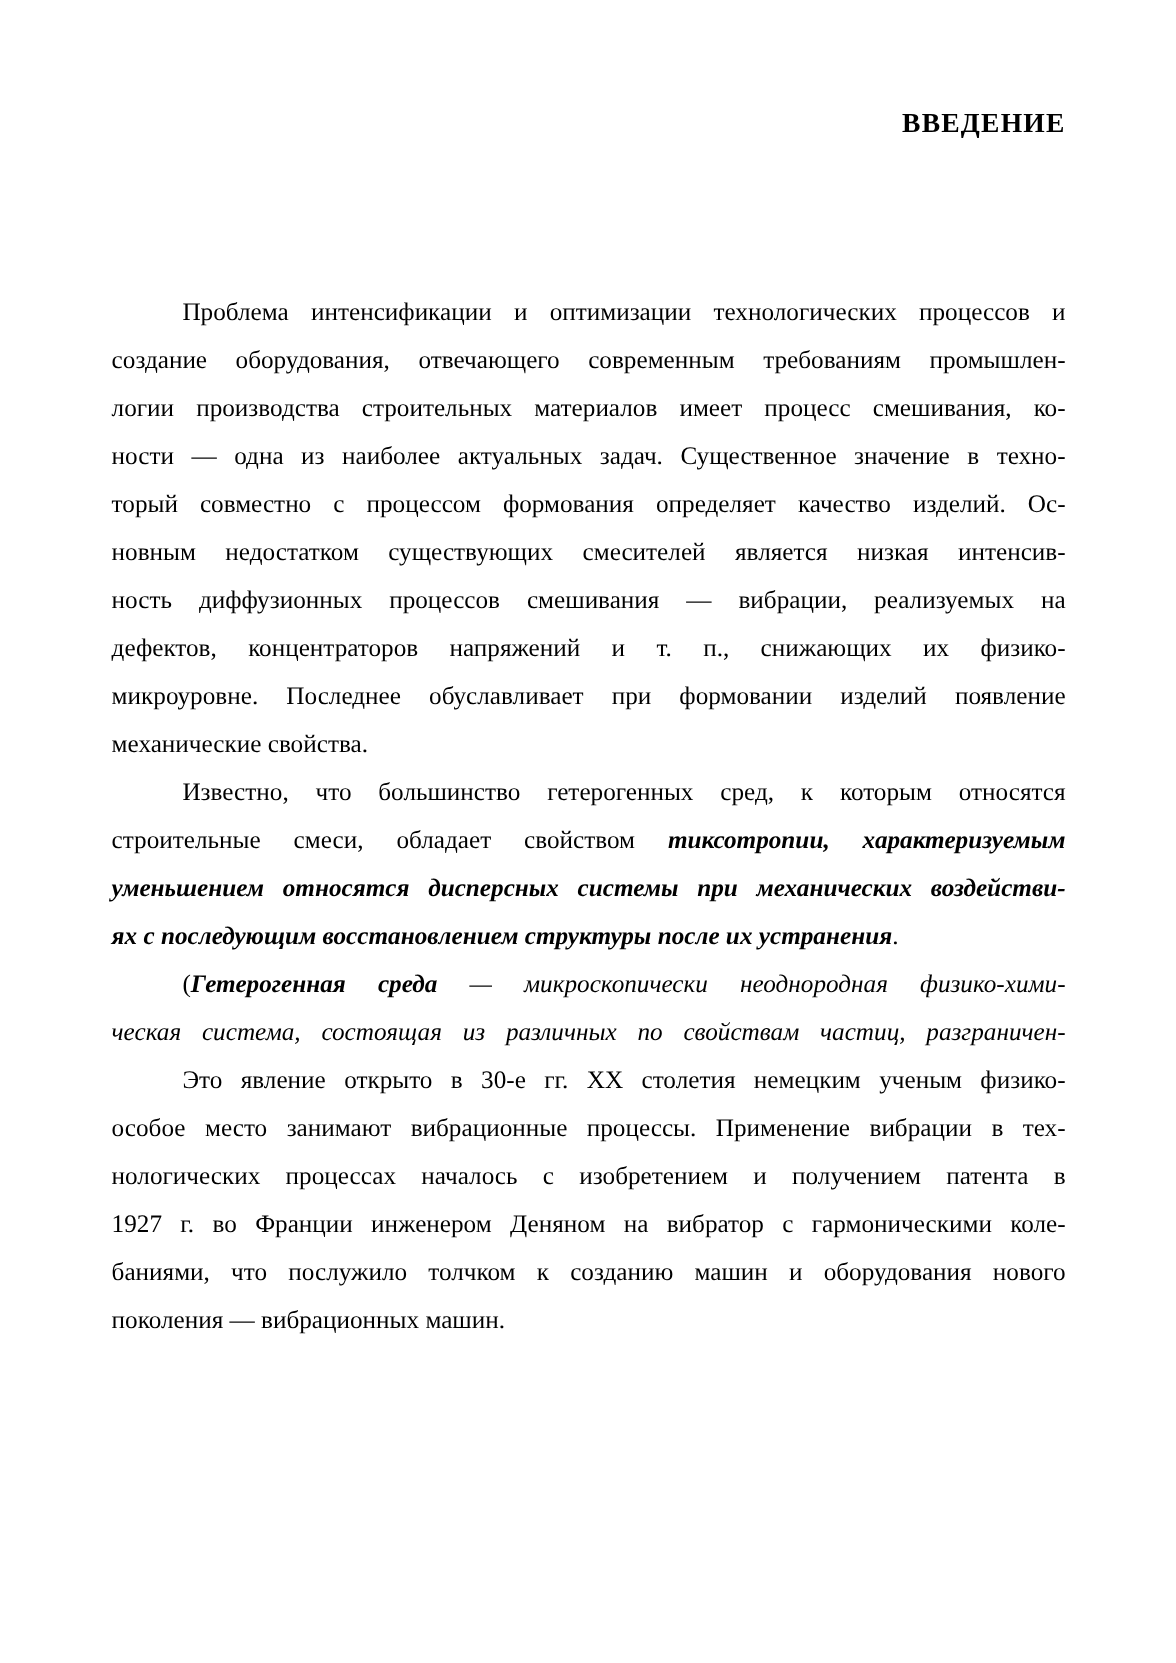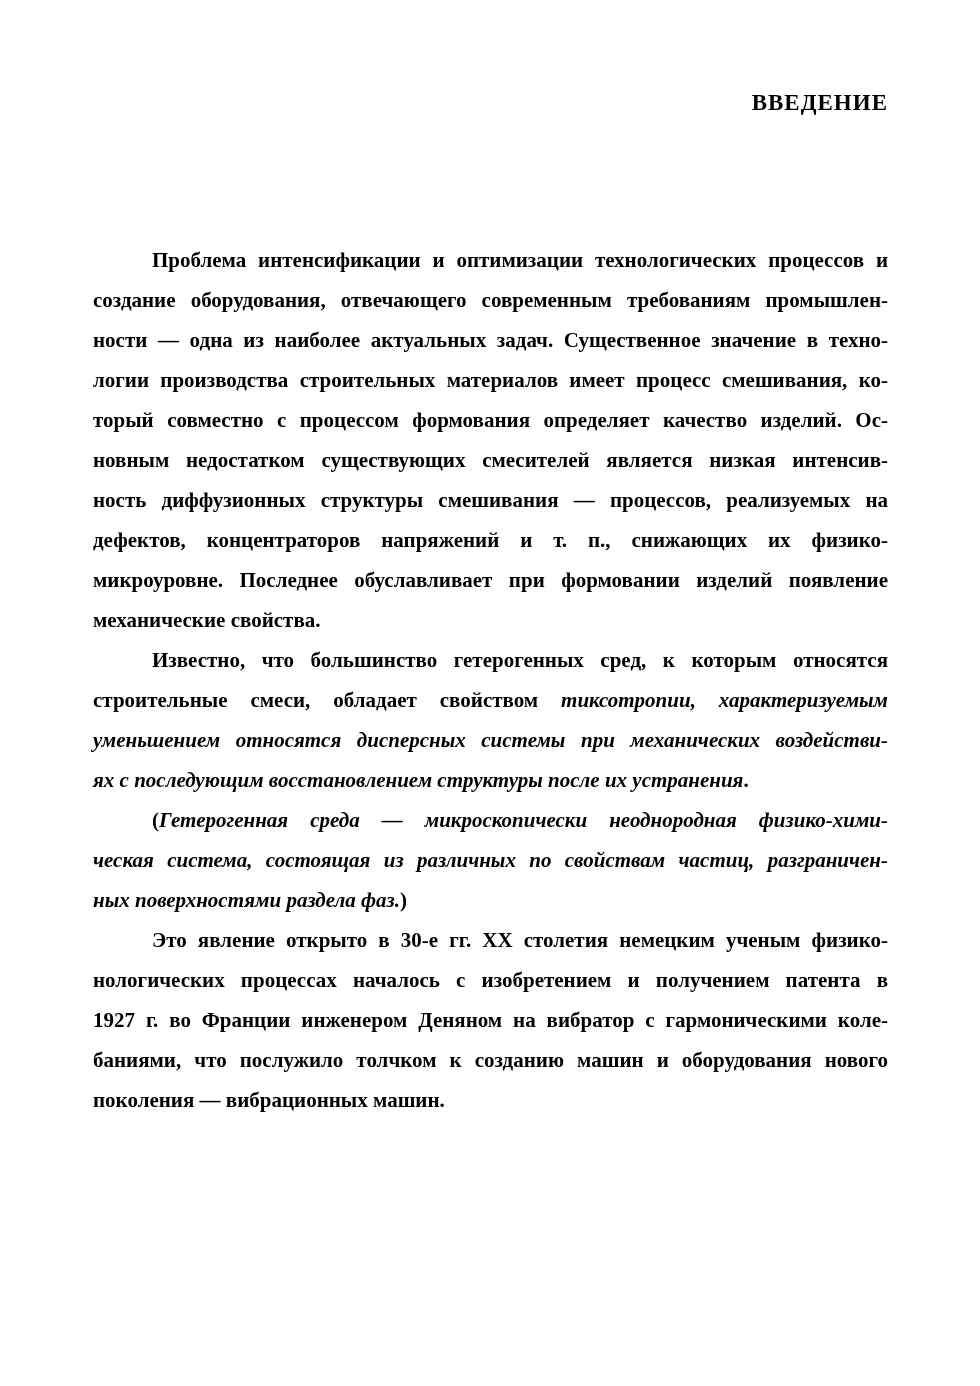--- a/index.html
+++ b/index.html
@@ -40,56 +40,56 @@
     text-align-last: justify;
     white-space: normal;
   }
   .line.indent {
     padding-left: 59px;
   }
   .line.last {
     text-align-last: left;
   }
   
-  .s-n  { font-style: normal; font-weight: bold; }
+  .s-n  { font-style: normal; font-weight: normal; }
   .s-bi { font-style: italic; font-weight: bold; }
-  .s-i  { font-style: italic; font-weight: bold; margin-top: 24px; }
+  .s-i  { font-style: italic; font-weight: normal; margin-top: 24px; }
 </style>
 </head>
 <body>
 
 <div class="page">
   <div class="title">ВВЕДЕНИЕ</div>
   <div class="content" id="paragraphs-container">
       <div class="paragraph">
         <div class="line indent"><span class="s-n">Проблема интенсификации и оптимизации технологических процессов и</span></div>
         <div class="line"><span class="s-n">создание оборудования, отвечающего современным требованиям промышлен-</span></div>
+        <div class="line"><span class="s-n">логии производства строительных материалов имеет процесс смешивания, ко-</span></div>
         <div class="line"><span class="s-n">ности — одна из наиболее актуальных задач. Существенное значение в техно-</span></div>
-        <div class="line"><span class="s-n">логии производства строительных материалов имеет процесс смешивания, ко-</span></div>
         <div class="line"><span class="s-n">торый совместно с процессом формования определяет качество изделий. Ос-</span></div>
         <div class="line"><span class="s-n">новным недостатком существующих смесителей является низкая интенсив-</span></div>
-        <div class="line"><span class="s-n">ность диффузионных структуры смешивания — процессов, реализуемых на</span></div>
+        <div class="line"><span class="s-n">ность диффузионных процессов смешивания — вибрации, реализуемых на</span></div>
         <div class="line"><span class="s-n">дефектов, концентраторов напряжений и т. п., снижающих их физико-</span></div>
         <div class="line"><span class="s-n">микроуровне. Последнее обуславливает при формовании изделий появление</span></div>
         <div class="line last"><span class="s-n">механические свойства.</span></div>
       </div>
       <div class="paragraph">
         <div class="line indent"><span class="s-n">Известно, что большинство гетерогенных сред, к которым относятся</span></div>
         <div class="line"><span class="s-n">строительные смеси, обладает свойством </span><span class="s-bi">тиксотропии, характеризуемым</span></div>
         <div class="line"><span class="s-bi">уменьшением относятся дисперсных системы при механических воздействи-</span></div>
         <div class="line last"><span class="s-bi">ях с последующим восстановлением структуры после их устранения</span><span class="s-n">.</span></div>
       </div>
       <div class="paragraph">
         <div class="line indent"><span class="s-n">(</span><span class="s-bi">Гетерогенная среда</span><span class="s-i"> — микроскопически неоднородная физико-хими-</span></div>
         <div class="line"><span class="s-i">ческая система, состоящая из различных по свойствам частиц, разграничен-</span></div>
-        <div class="line last"><span class="s-i">ных поверхностями раздела фаз.</span><span class="s-n">)</span></div>
       </div>
       <div class="paragraph">
         <div class="line indent"><span class="s-n">Это явление открыто в 30-е гг. XX столетия немецким ученым физико-</span></div>
       </div>
       <div class="paragraph">
+        <div class="line"><span class="s-n">особое место занимают вибрационные процессы. Применение вибрации в тех-</span></div>
         <div class="line"><span class="s-n">нологических процессах началось с изобретением и получением патента в</span></div>
         <div class="line"><span class="s-n">1927 г. во Франции инженером Деняном на вибратор с гармоническими коле-</span></div>
         <div class="line"><span class="s-n">баниями, что послужило толчком к созданию машин и оборудования нового</span></div>
         <div class="line last"><span class="s-n">поколения — вибрационных машин.</span></div>
       </div>
     </div>
 </div>
 
 </body></html>

